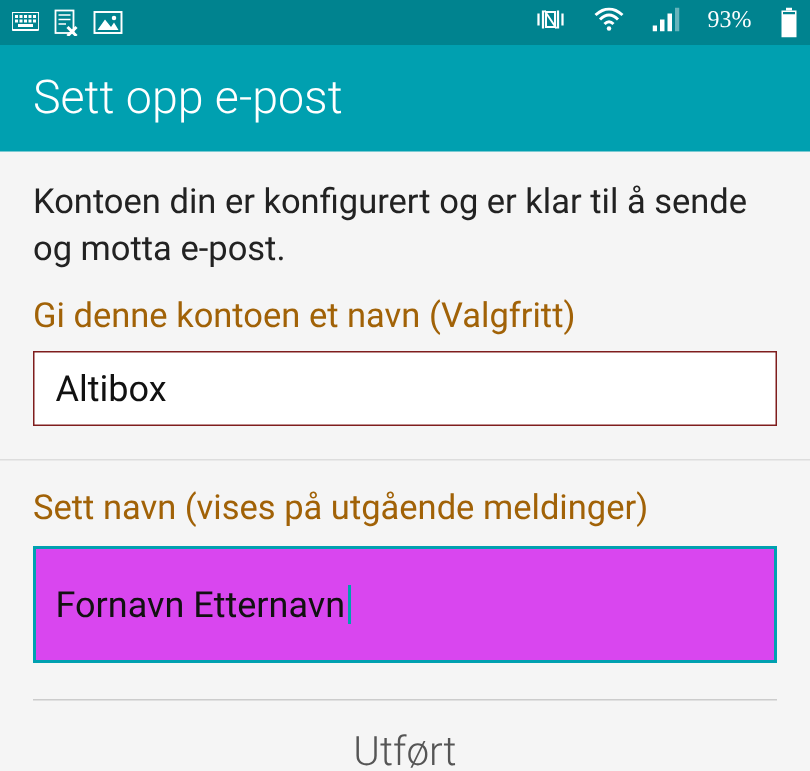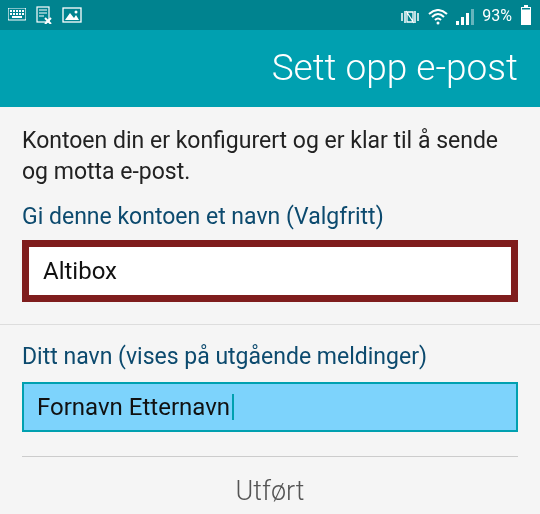--- a/index.html
+++ b/index.html
@@ -13,64 +13,63 @@
   .status-bar {
     height: 30px;
     background: #00838f;
     display: flex;
     align-items: center;
     padding: 0 8px;
     color: #fff;
     font-size: 14px;
   }
   .status-left { display: flex; gap: 10px; align-items: center; }
-  .status-right { margin-left: auto; display: flex; gap: 8px; align-items: flex-end; }
+  .status-right { margin-left: auto; display: flex; gap: 19px; align-items: flex-start; font-family: Liberation Serif, serif; }
   .ico { display: inline-flex; align-items: center; justify-content: center; }
   .header {
     background: #00a0b0;
     color: #fff;
     padding: 16px 22px 18px;
-    font-size: 37px;
+    font-size: 31px;
     font-weight: 300;
-    text-align: right;
   }
   .content { padding: 18px 22px 0; }
   .desc {
     font-size: 23px;
     color: #222;
     line-height: 1.35;
     margin-bottom: 16px;
   }
   .field-label {
     font-size: 23px;
-    color: #0c4a6e;
+    color: #a16207;
     margin-bottom: 10px;
   }
   .input {
     width: 100%;
     font-size: 24px;
     padding: 10px 14px;
-    border: 7px solid #7f1d1d;
+    border: 1px solid #7f1d1d;
     background: #fff;
     color: #111;
     font-family: inherit;
     outline: none;
   }
   .cursor {
     display:inline-block;
     width:2px; height:26px;
     background:#00a0b0;
     vertical-align:middle;
     margin-left:2px;
   }
   .input-wrap {
     display:flex; align-items:center;
-    width:100%; background:#7dd3fc;
+    width:100%; background:#d946ef;
     border: 2px solid #00a0b0;
-    padding: 9px 13px;
+    padding: 23px 13px;
     font-size:24px; color:#111;margin-top:12px;
   }
   .divider {
     height: 1px;
     background: #ddd;
     margin: 22px -22px 18px;
   }
   .footer-divider {
     height: 1px;
     background: #ccc;
@@ -164,21 +163,21 @@
 </div>
 
 <div class="content">
   <p class="desc">Kontoen din er konfigurert og er klar til å sende og motta e-post.</p>
 
   <div class="field-label">Gi denne kontoen et navn (Valgfritt)</div>
   <input class="input" type="text" value="Altibox" style="">
 
   <div class="divider"></div>
 
-  <div class="field-label">Ditt navn (vises på utgående meldinger)</div>
+  <div class="field-label">Sett navn (vises på utgående meldinger)</div>
   <div class="input-wrap">
     <span>Fornavn Etternavn</span>
     <span class="cursor"></span>
   </div>
 
   <div class="footer-divider"></div>
 </div>
 
 <div class="footer">
   <span>Utført</span>

